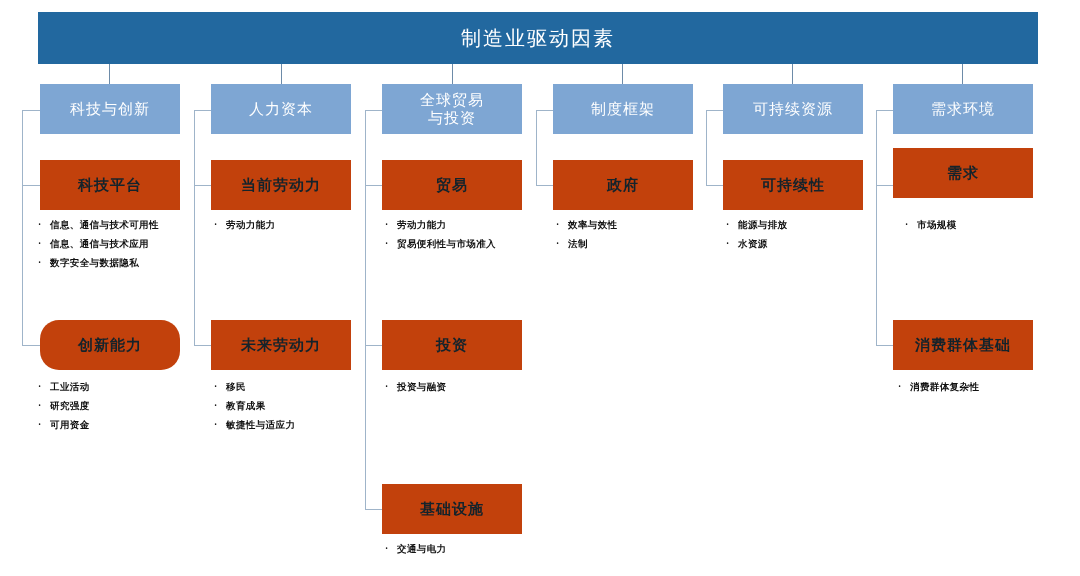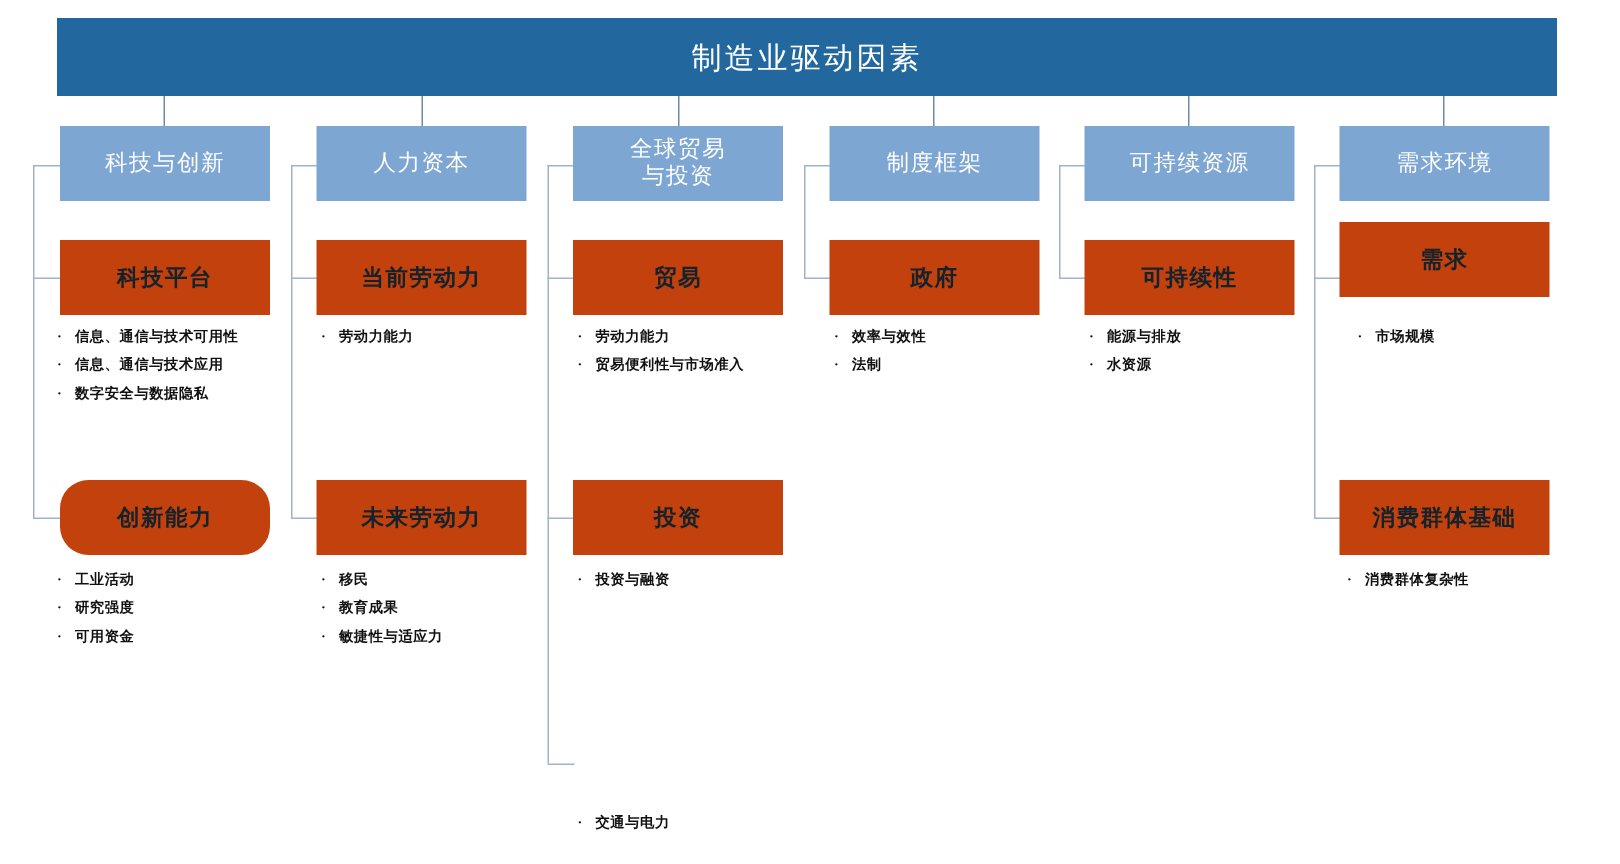--- a/index.html
+++ b/index.html
@@ -262,20 +262,23 @@
   <div class="sub-box" style="left:382px; top:320px;">
     <span class="sub-label">投资</span>
   </div>
   <div class="bullets" style="left:385px; top:378px;">
     <div class="bullet-item">
       <span class="bullet-dot">·</span>
       <span class="bullet-text">投资与融资</span>
     </div>
   </div>
 
+  <div class="sub-box" style="left:382px; top:484px;">
+    <span class="sub-label">基础设施</span>
+  </div>
   <div class="bullets" style="left:385px; top:540px;">
     <div class="bullet-item">
       <span class="bullet-dot">·</span>
       <span class="bullet-text">交通与电力</span>
     </div>
   </div>
 
   <div class="sub-box" style="left:553px; top:160px;">
     <span class="sub-label">政府</span>
   </div>

